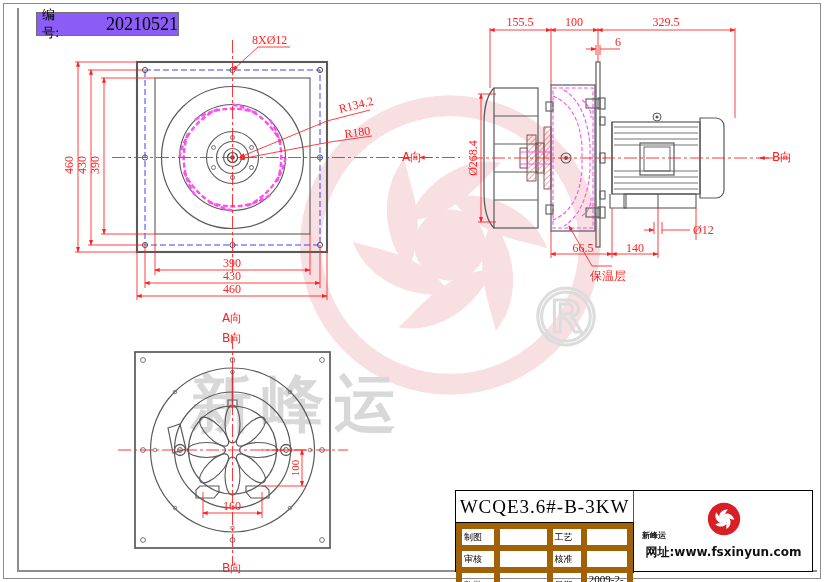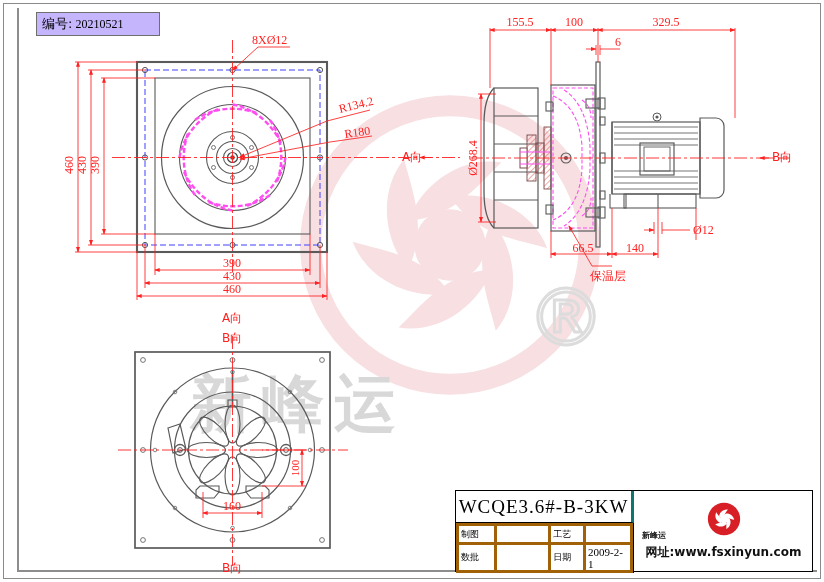--- a/index.html
+++ b/index.html
@@ -8,34 +8,34 @@
   .outer-frame{position:absolute;left:3px;top:3px;width:818px;height:576px;border:1px solid #8a8a8a;box-sizing:border-box;}
   .inner-frame{position:absolute;left:17px;top:8px;width:800px;height:564px;border:2px solid #8d8d8d;box-sizing:border-box;border-right:none;border-top:none;}
   svg.layer{position:absolute;left:0;top:0;width:824px;height:582px;}
   .wm-text{position:absolute;color:#d8d8d8;font-family:"DejaVu Sans",sans-serif;font-weight:700;letter-spacing:10px;user-select:none;}
   .dimtxt{fill:#ff2020;font-family:"Liberation Serif",serif;font-size:12px;}
   .dimtxt-s{fill:#ff2020;font-family:"Liberation Serif",serif;font-size:11px;}
   .cn{font-family:"DejaVu Sans",sans-serif;}
   
   .tb{position:absolute;box-sizing:border-box;}
   #titleblock{left:455px;top:490px;width:358px;height:82px;border:1px solid #000;background:#fff;}
-  #tb-model{position:absolute;left:0;top:0;width:178px;height:32px;border-right:3px solid #0f766e;border-bottom:1px solid #000;box-sizing:border-box;display:flex;align-items:center;justify-content:center;font-size:19px;letter-spacing:1px;color:#000;}
+  #tb-model{position:absolute;left:0;top:0;width:178px;height:32px;border-right:1px solid #0f766e;border-bottom:1px solid #000;box-sizing:border-box;display:flex;align-items:center;justify-content:center;font-size:19px;letter-spacing:1px;color:#000;}
   #tb-grid{position:absolute;left:0;top:32px;width:178px;height:50px;border-right:1px solid #000;box-sizing:border-box;}
   #tb-grid table{border-collapse:collapse;width:100%;height:100%;}
-  #tb-grid td{border:3px solid #a16207;font-size:9px;padding:0 2px;font-family:"DejaVu Sans",sans-serif;color:#000;height:16px;}
+  #tb-grid td{border:6px solid #a16207;font-size:9px;padding:0 2px;font-family:"DejaVu Sans",sans-serif;color:#000;height:16px;}
   #tb-grid td.val{font-family:"Liberation Serif",serif;font-size:11px;}
   #tb-logo{position:absolute;left:178px;top:0;width:179px;height:81px;display:flex;flex-direction:column;align-items:center;justify-content:center;}
   .logo-row{display:flex;align-items:center;gap:6px;}
   .logo-mark{position:relative;width:34px;height:34px;}
   .logo-name{font-family:"DejaVu Sans",sans-serif;font-size:26px;font-weight:700;color:#111;letter-spacing:1px;}
   .logo-sub{font-family:"DejaVu Sans",sans-serif;font-size:8px;font-weight:700;color:#111;margin-top:1px;}
   .logo-url{font-family:"DejaVu Sans",sans-serif;font-size:12px;font-weight:700;color:#111;margin-top:3px;letter-spacing:0px;}
-  #serial-box{position:absolute;left:36px;top:12px;width:124px;height:24px;border:1px solid #6f6f6f;background:#c4b5fd;display:flex;align-items:center;box-sizing:border-box;}
+  #serial-box{position:absolute;left:36px;top:12px;width:143px;height:24px;border:1px solid #6f6f6f;background:#8b5cf6;display:flex;align-items:center;box-sizing:border-box;gap:40px;}
   #serial-box span{font-family:"DejaVu Sans",sans-serif;font-size:13px;color:#000;padding-left:5px;}
-  #serial-box span.num{font-family:"Liberation Serif",serif;font-size:12px;padding-left:3px;}
+  #serial-box span.num{font-family:"Liberation Serif",serif;font-size:18px;padding-left:3px;}
 </style>
 </head>
 <body>
 
 <div id="sheet">
 
   <svg class="layer" viewBox="0 0 824 582">
     <g transform="translate(450,245) scale(1.62)" opacity="1">
       <circle cx="0" cy="0" r="86" fill="none" stroke="#f7dfe2" stroke-width="13"></circle>
       <circle cx="0" cy="0" r="22" fill="#f7dfe2"></circle>
@@ -357,20 +357,26 @@
   <div id="titleblock" class="tb">
     <div id="tb-model">WCQE3.6#-B-3KW</div>
     <div id="tb-grid">
       <table>
         <tbody>
             <tr>
           <td style="width:22%">制图</td>
           <td style="width:31%"></td>
           <td style="width:20%">工艺</td>
           <td style="width:27%"></td>
+        </tr>
+        <tr>
+          <td>审核</td>
+          <td></td>
+          <td>核准</td>
+          <td></td>
         </tr>
         <tr>
           <td>数批</td>
           <td></td>
           <td>日期</td>
           <td class="val">2009-2-1</td>
         </tr>
       </tbody>
         </table>
     </div>

